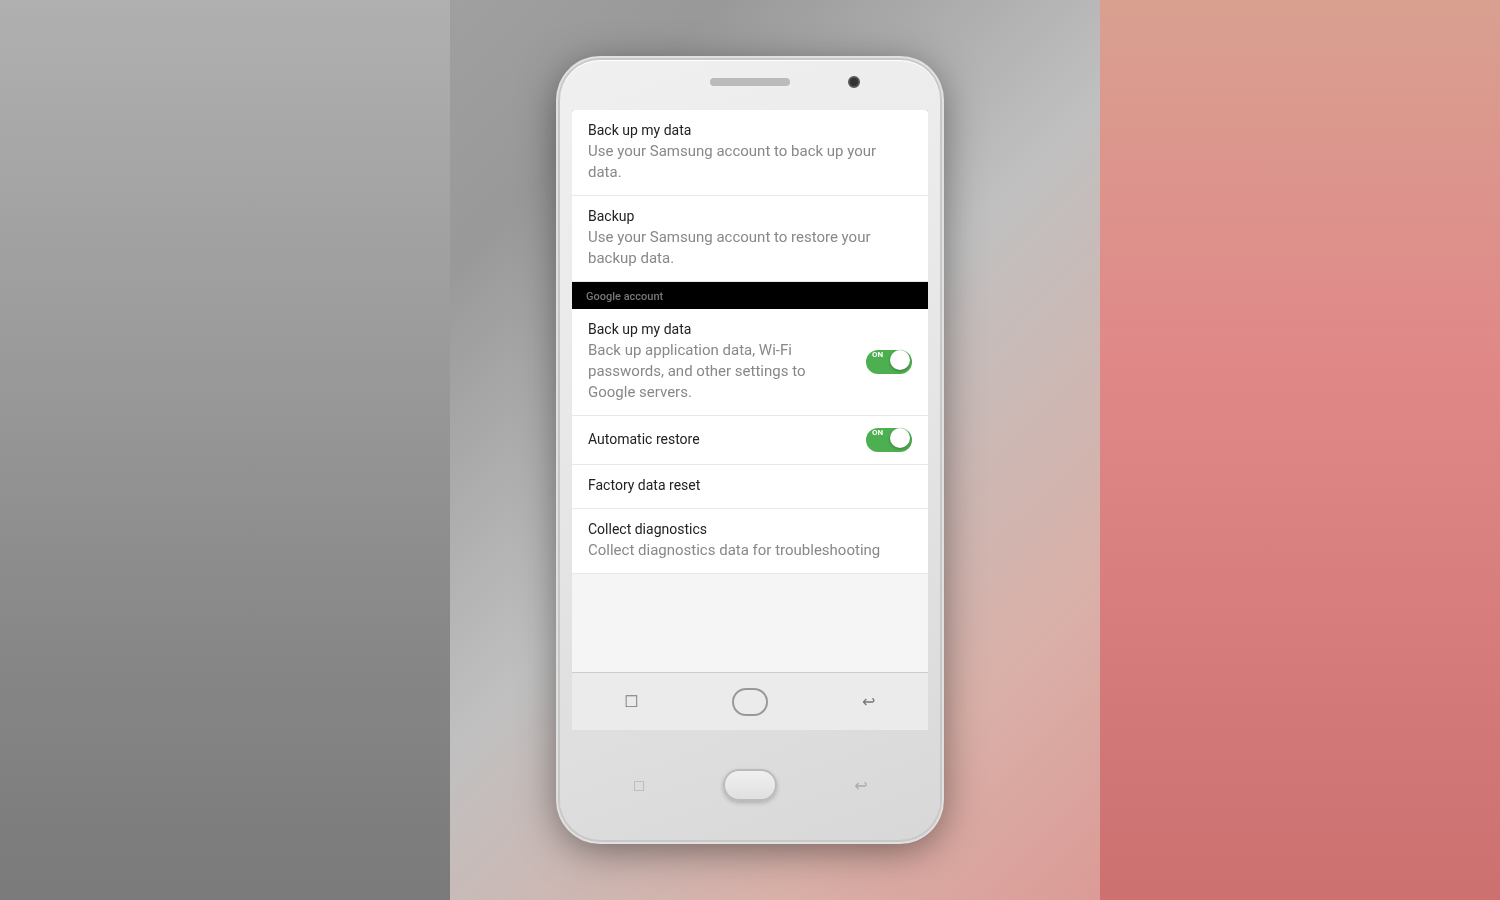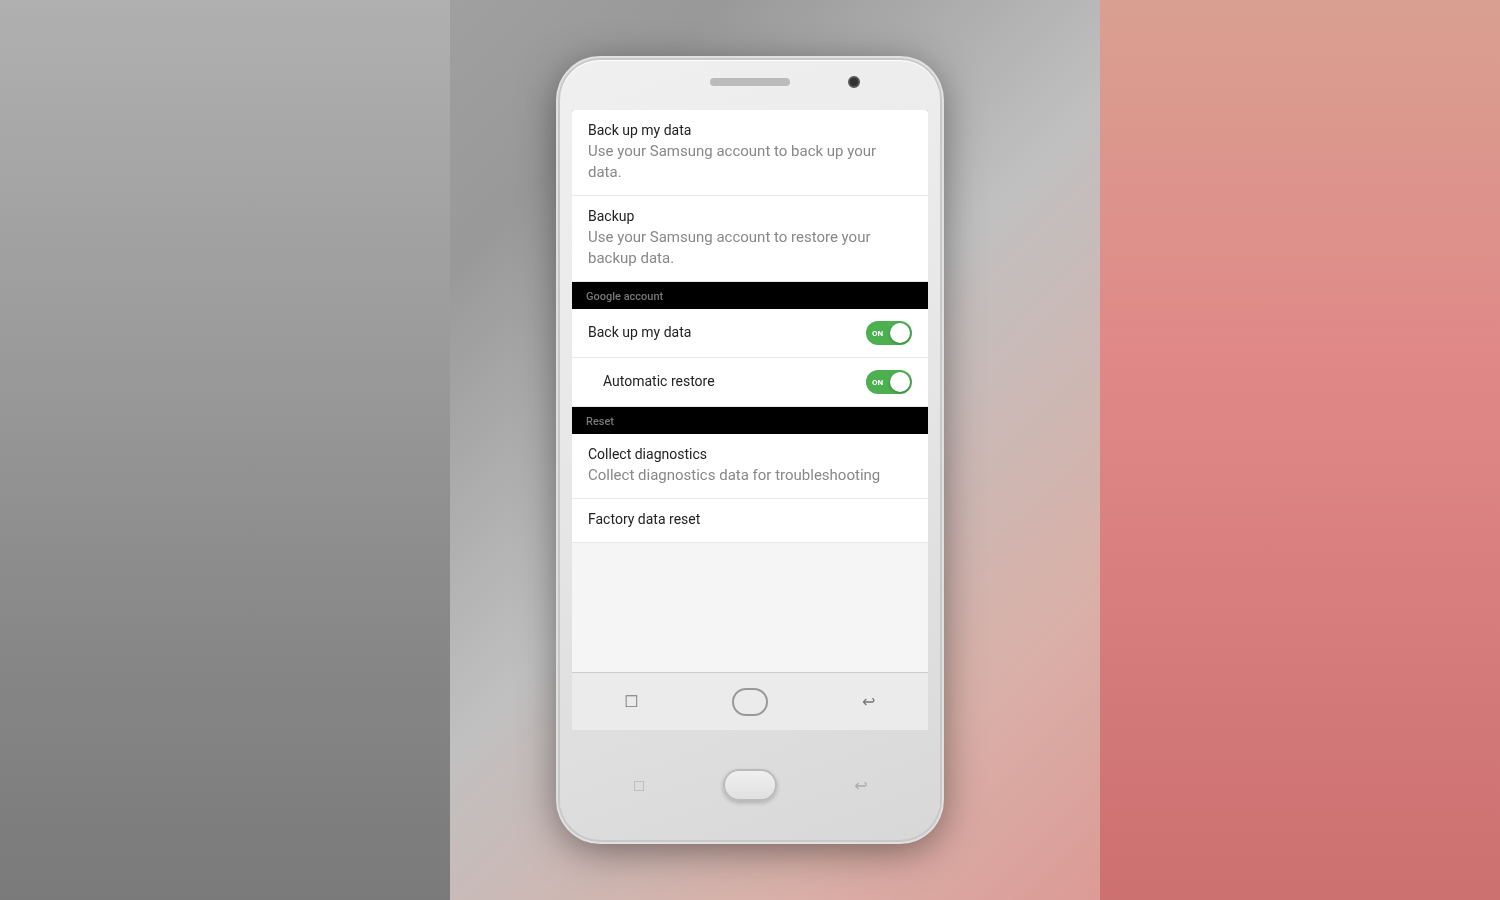--- a/index.html
+++ b/index.html
@@ -169,21 +169,21 @@
       min-width: 52px;
     }
 
     .toggle-track {
       width: 46px;
       height: 24px;
       background: #4caf50;
       border-radius: 12px;
       position: relative;
       display: flex;
-      align-items: center;
+      align-items: flex-start;
     }
 
     .toggle-label {
       color: white;
       font-size: 8px;
       font-weight: bold;
       margin-left: 6px;
     }
 
     .toggle-thumb {
@@ -329,55 +329,53 @@
 
         <div class="section-header">
           <span>Google account</span>
         </div>
 
 
         <div class="menu-item">
           <div class="menu-item-row">
             <div style="flex:1;padding-right:8px;">
               <div class="menu-item-title">Back up my data</div>
+              <div class="menu-item-desc">Back up application data, Wi-Fi passwords, and other settings to Google servers.</div>
             </div>
             <div class="toggle">
               <div class="toggle-track">
                 <span class="toggle-label">ON</span>
                 <div class="toggle-thumb"></div>
               </div>
             </div>
           </div>
         </div>
 
         <div class="menu-item">
           <div class="menu-item-row">
-            <div style="flex:1;padding-right:8px;margin-left:15px;">
+            <div style="flex:1;padding-right:8px;">
               <div class="menu-item-title">Automatic restore</div>
             </div>
             <div class="toggle">
               <div class="toggle-track">
                 <span class="toggle-label">ON</span>
                 <div class="toggle-thumb"></div>
               </div>
             </div>
           </div>
         </div>
 
-        <div class="section-header">
-          <span>Reset</span>
+
+        <div class="menu-item">
+          <div class="menu-item-title">Factory data reset</div>
         </div>
 
         <div class="menu-item">
           <div class="menu-item-title">Collect diagnostics</div>
           <div class="menu-item-desc">Collect diagnostics data for troubleshooting</div>
-        </div>
-
-        <div class="menu-item">
-          <div class="menu-item-title">Factory data reset</div>
         </div>
 
       </div>
 
       <div class="screen-bottom-nav">
         <div class="nav-btn">
           <span class="nav-icon">☐</span>
         </div>
         <div class="nav-btn">
           <div class="nav-home"></div>

